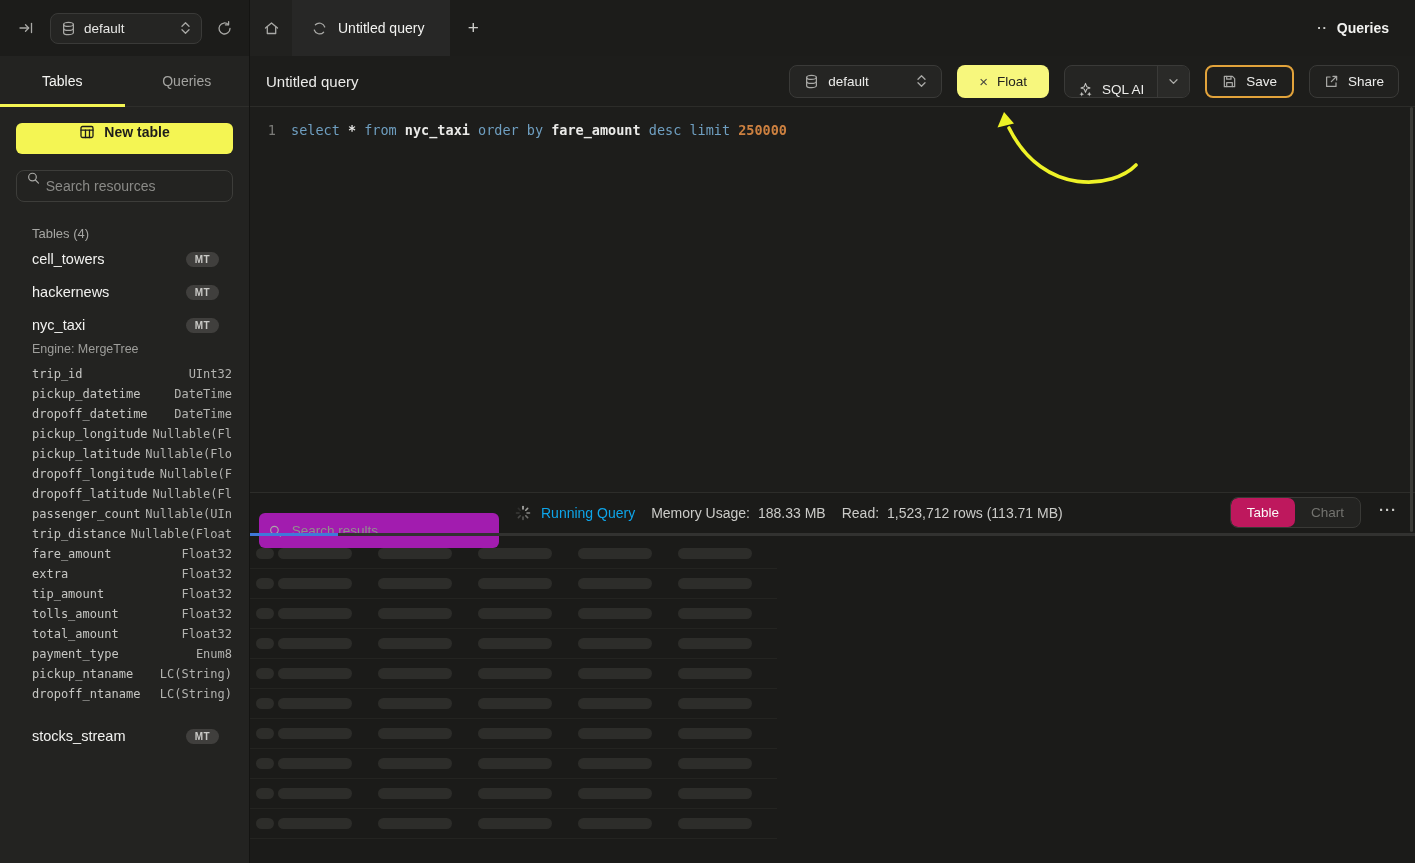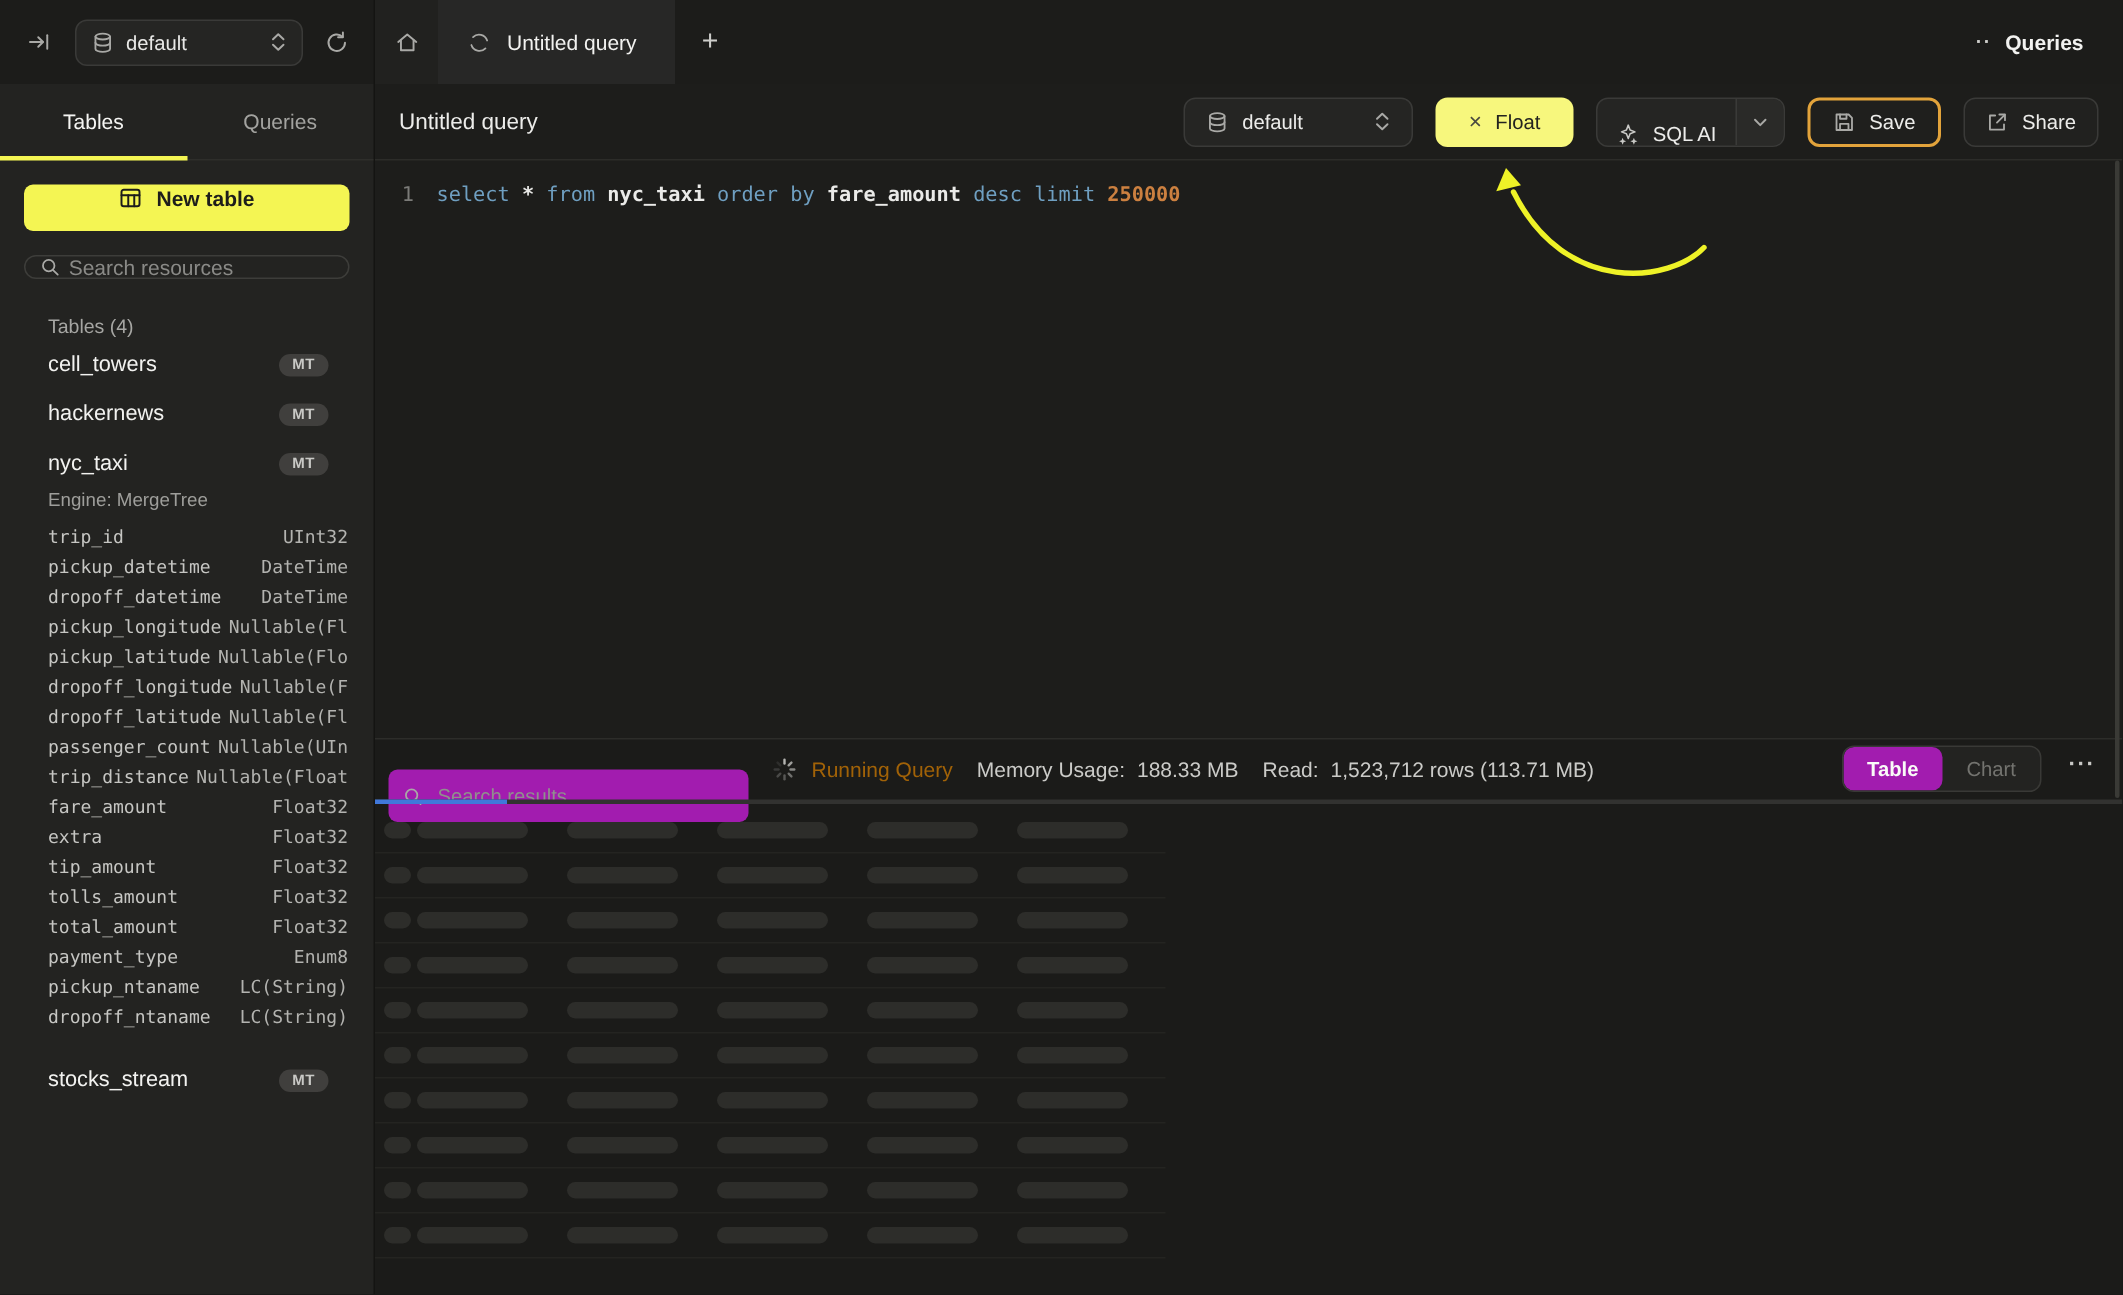--- a/index.html
+++ b/index.html
@@ -28,21 +28,21 @@
 
   
   .sidebar { width:250px; flex:none; background:#232321; display:flex; flex-direction:column; border-right:1px solid #141412; }
   .sidebar-tabs { height:51px; display:flex; border-bottom:1px solid #2e2e2b; flex:none; }
   .s-tab { flex:1; display:flex; align-items:center; justify-content:center; font-size:14px; position:relative; color:#a3a3a0; cursor:pointer; }
   .s-tab.active { color:#f5f5f3; font-weight:500; }
   .s-tab.active::after { content:""; position:absolute; left:0; right:0; bottom:-1px; height:3px; background:var(--accent); }
   .sidebar-scroll { padding:16px; overflow:hidden; }
   .new-table-btn { width:100%; height:31px; background:var(--accent); border:none; border-radius:6px; display:flex; justify-content:center; gap:9px; font-size:14px; font-weight:600; color:#1d1d1b; font-family:inherit; cursor:pointer; }
   .new-table-btn svg .ic { stroke:#1d1d1b; }
-  .search-box { margin-top:16px; height:16px; border:1px solid #3d3d3a; border-radius:8px; display:flex; align-items:center; padding:0 10px; gap:4px; }
+  .search-box { margin-top:16px; height:32px; border:1px solid #3d3d3a; border-radius:8px; display:flex; padding:0 10px; gap:4px; }
   .search-box input { background:transparent; border:none; outline:none; color:#e8e8e6; font-size:14px; width:100%; font-family:inherit; }
   .search-box input::placeholder { color:#8a8a87; }
   .section-label { margin:24px 0 2px 16px; font-size:13px; color:#a6a6a3; }
   .table-item { display:flex; align-items:center; justify-content:space-between; padding:7px 14px 7px 16px; margin-top:3px; border-radius:6px; cursor:pointer; }
   .table-name { font-size:14.5px; font-weight:500; color:#f2f2f0; }
   .mt-badge { background:#403f3d; color:#c9c9c6; font-size:10px; font-weight:700; letter-spacing:.4px; border-radius:10px; padding:2px 9px; }
   .engine-label { margin:2px 0 8px 16px; font-size:12.5px; color:#9e9e9b; }
   .cols { margin:0 1px 6px 16px; }
   .col-row { display:flex; justify-content:space-between; height:20px; align-items:center; font-family:"DejaVu Sans Mono", monospace; font-size:12px; }
   .col-name { color:#c6c6c3; }
@@ -73,27 +73,27 @@
   .tok-number { color:var(--code-number); font-weight:700; }
   .tok-plain { white-space:pre; }
   .editor-scrollbar { position:absolute; right:2px; top:0; width:3px; height:425px; background:#3a3a36; border-radius:2px; }
 
   
   .results { flex:none; height:371px; background:#1b1b19; border-top:1px solid #2d2d2a; display:flex; flex-direction:column; }
   .results-toolbar { height:36px; flex:none; display:flex; align-items:center; padding:3px 10px 0 9px; gap:16px; }
   .result-search { width:240px; height:35px; background:#a21caf; border-radius:6px; display:flex; align-items:center; gap:8px; padding:0 10px; flex:none;margin-top:36px; }
   .result-search input { background:transparent; border:none; outline:none; width:100%; color:#dcdcda; font-size:13.5px; font-family:inherit; }
   .result-search input::placeholder { color:#90908d; }
-  .status-group { display:flex; align-items:flex-start; gap:10px; font-size:14px; color:#a16207; }
+  .status-group { display:flex; align-items:flex-start; gap:10px; font-size:14px; color:#0ea5e9; }
   .stat { display:flex; align-items:center; gap:8px; font-size:14px; color:#cbcbc8; }
   .spinner { animation: spin 1s steps(8) infinite; }
   @keyframes spin { to { transform: rotate(360deg); } }
   .view-toggle { margin-left:auto; display:flex; align-items:center; background:#232321; border:1px solid #39393六; border:1px solid #393936; border-radius:8px; height:31px; overflow:hidden; }
   .seg { padding:0 16px; height:100%; display:flex; align-items:center; font-size:13.5px; color:#73736f; cursor:pointer; }
-  .seg.active { background:#a21caf; color:#fafaf8; border-radius:7px; font-weight:700; }
+  .seg.active { background:#be185d; color:#fafaf8; border-radius:7px; font-weight:400; }
   .more-btn { color:#c9c9c6; font-size:15px; font-weight:700; letter-spacing:1px; padding:0 8px 6px 2px; cursor:pointer; }
   .progress { height:3px; margin-top:4px; background:#323230; position:relative; flex:none; }
   .progress-fill { position:absolute; left:0; top:0; bottom:0; width:88px; background:var(--progress-blue); }
   .sk-body { margin-top:3px; }
   .sk-row { height:30px; width:527px; display:flex; align-items:center; border-bottom:1px solid #242421; }
   .pill { height:11px; border-radius:5.5px; background:#2d2d2a; flex:none; }
   .pill.sm { width:18px; margin-left:6px; }
   .pill.lg { width:74px; margin-left:26px; }
   .pill.lg.first { margin-left:4px; }
 

